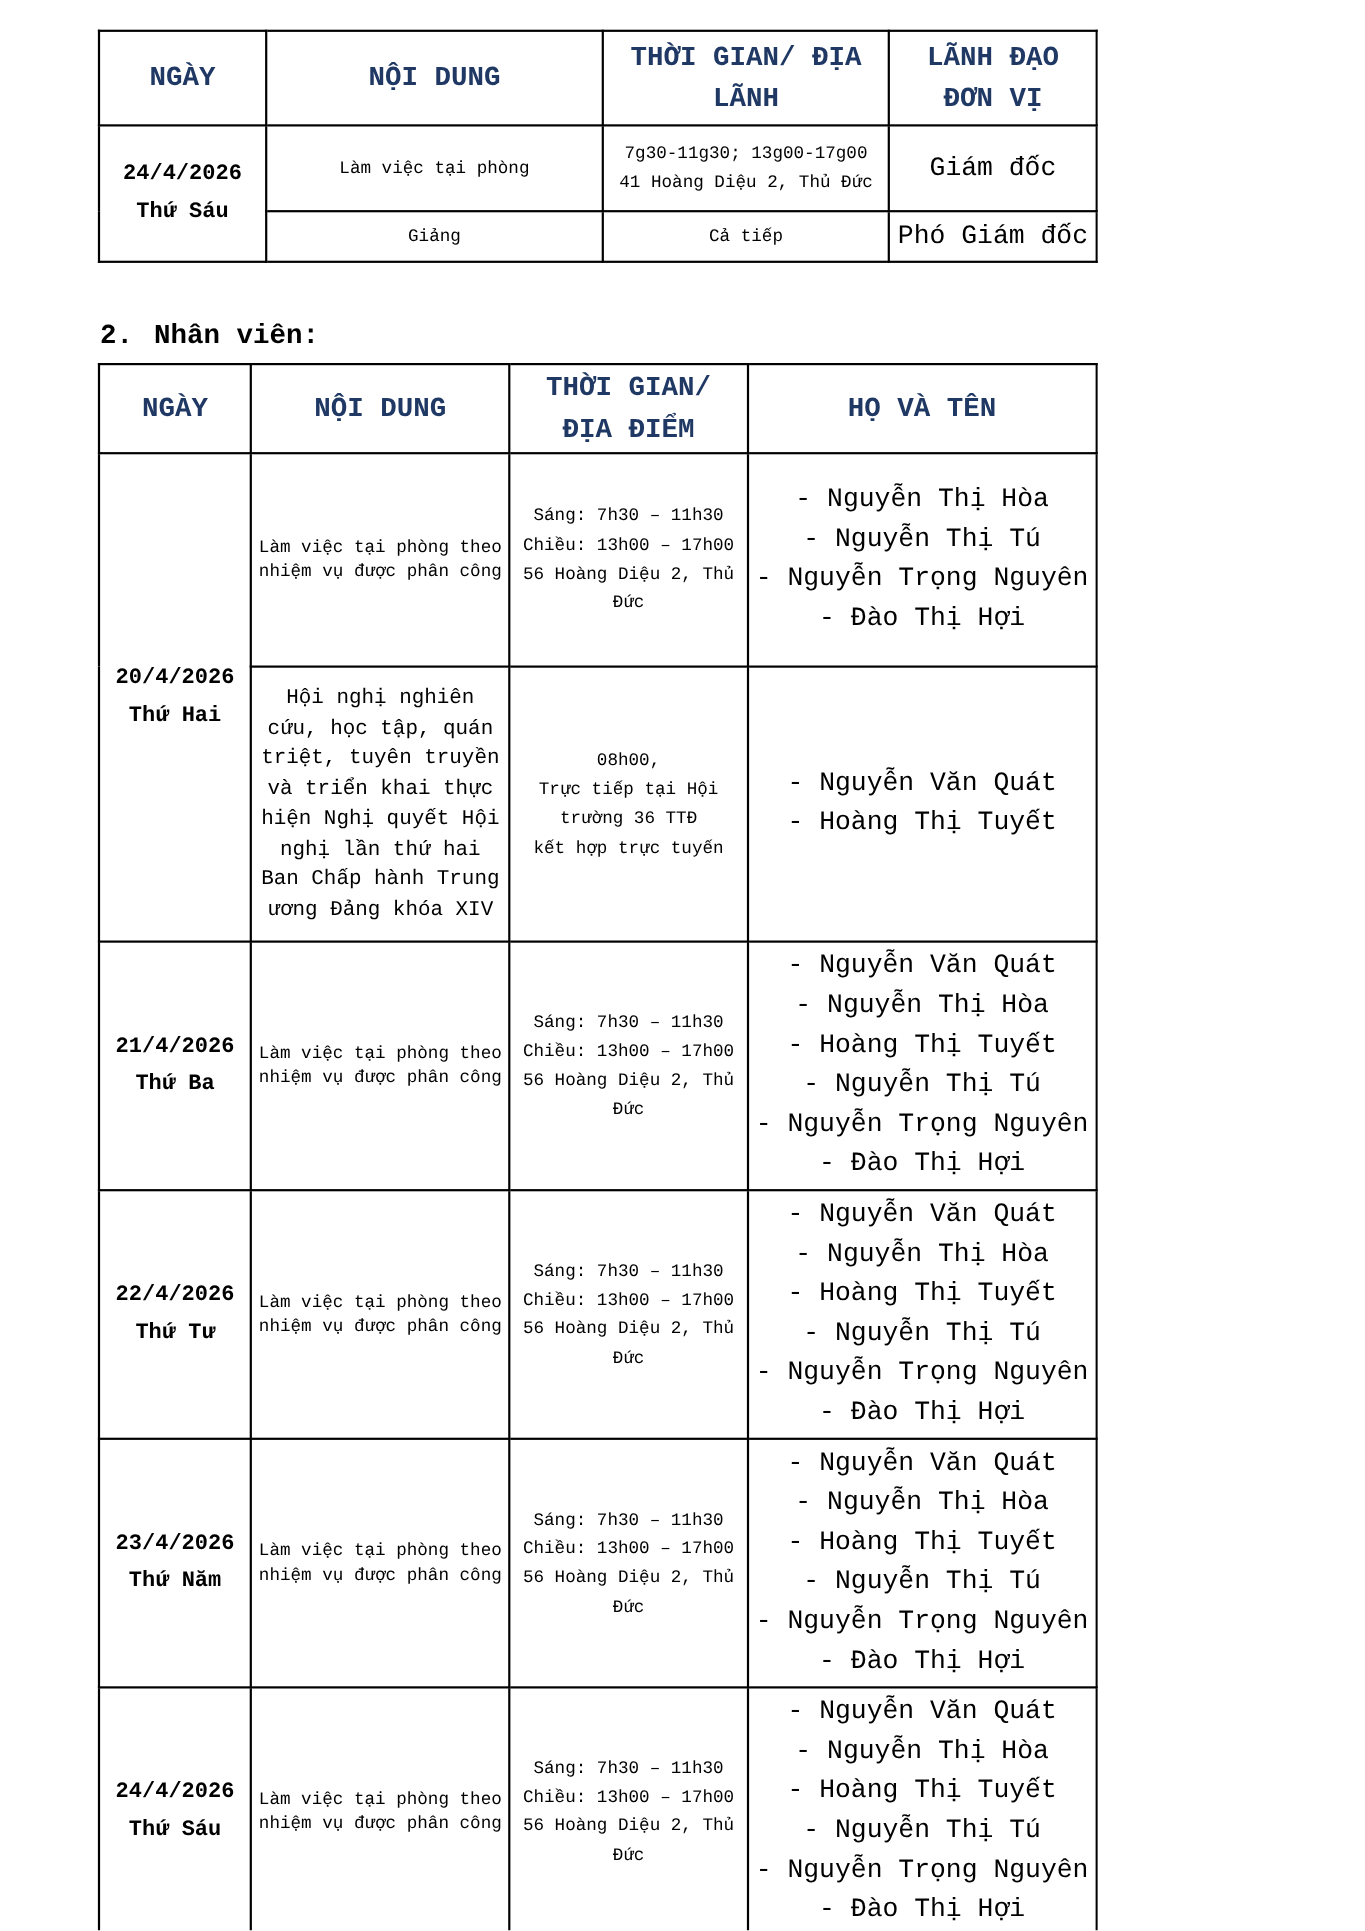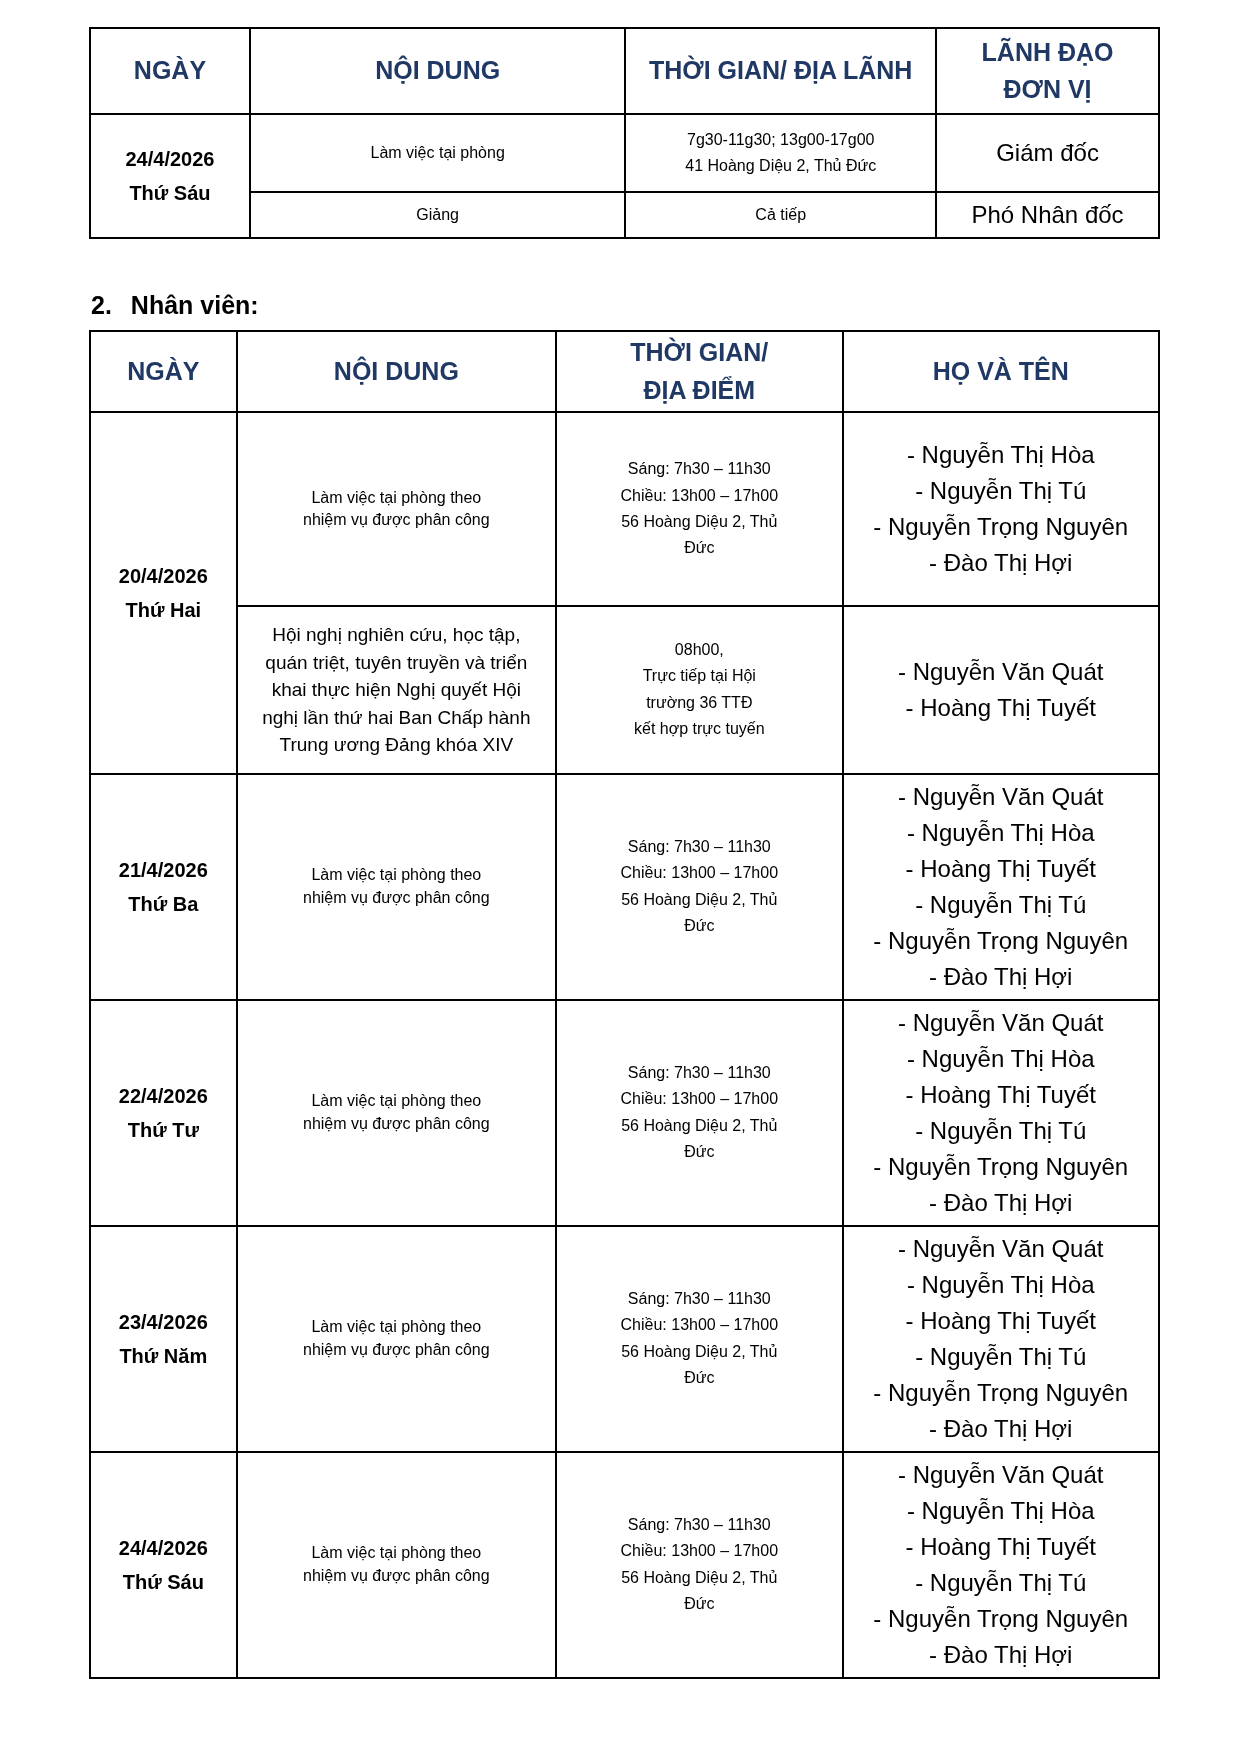--- a/index.html
+++ b/index.html
@@ -1,22 +1,22 @@
 <!DOCTYPE html>
 <html style="--hdr-color: #1F3864;"><head>
 <meta charset="utf-8">
 <style>
   * { margin:0; padding:0; box-sizing:border-box; }
   html,body { background:#ffffff; }
   .page {
     position:relative;
-    width:1160px; height:1755px;
+    width:998px; height:1755px;
     background:#ffffff;
     color:#000000;
-    font-family:Liberation Sans, sans-serif;
+    font-family:Liberation Mono, monospace;
     padding:27px 0 0 89px;
     overflow:hidden;
   }
   table.tbl {
     border-collapse:collapse;
     table-layout:fixed;
   }
   .tbl th, .tbl td {
     border:2px solid #000000;
     vertical-align:middle;
@@ -99,21 +99,21 @@
           </td>
         <td class="leader-cell">Giám đốc</td>
       </tr>
       <tr class="t1r2">
         <td>
             <div class="content-line">Giảng</div>
           </td>
         <td>
             <div class="time-line">Cả tiếp</div>
           </td>
-        <td class="leader-cell">Phó Nhân đốc</td>
+        <td class="leader-cell">Phó Giám đốc</td>
       </tr>
     </tbody>
   </table>
 
   <div class="section-heading">
     <span>2.</span>
     <span>Nhân viên:</span>
   </div>
 
   <table class="tbl t2">

